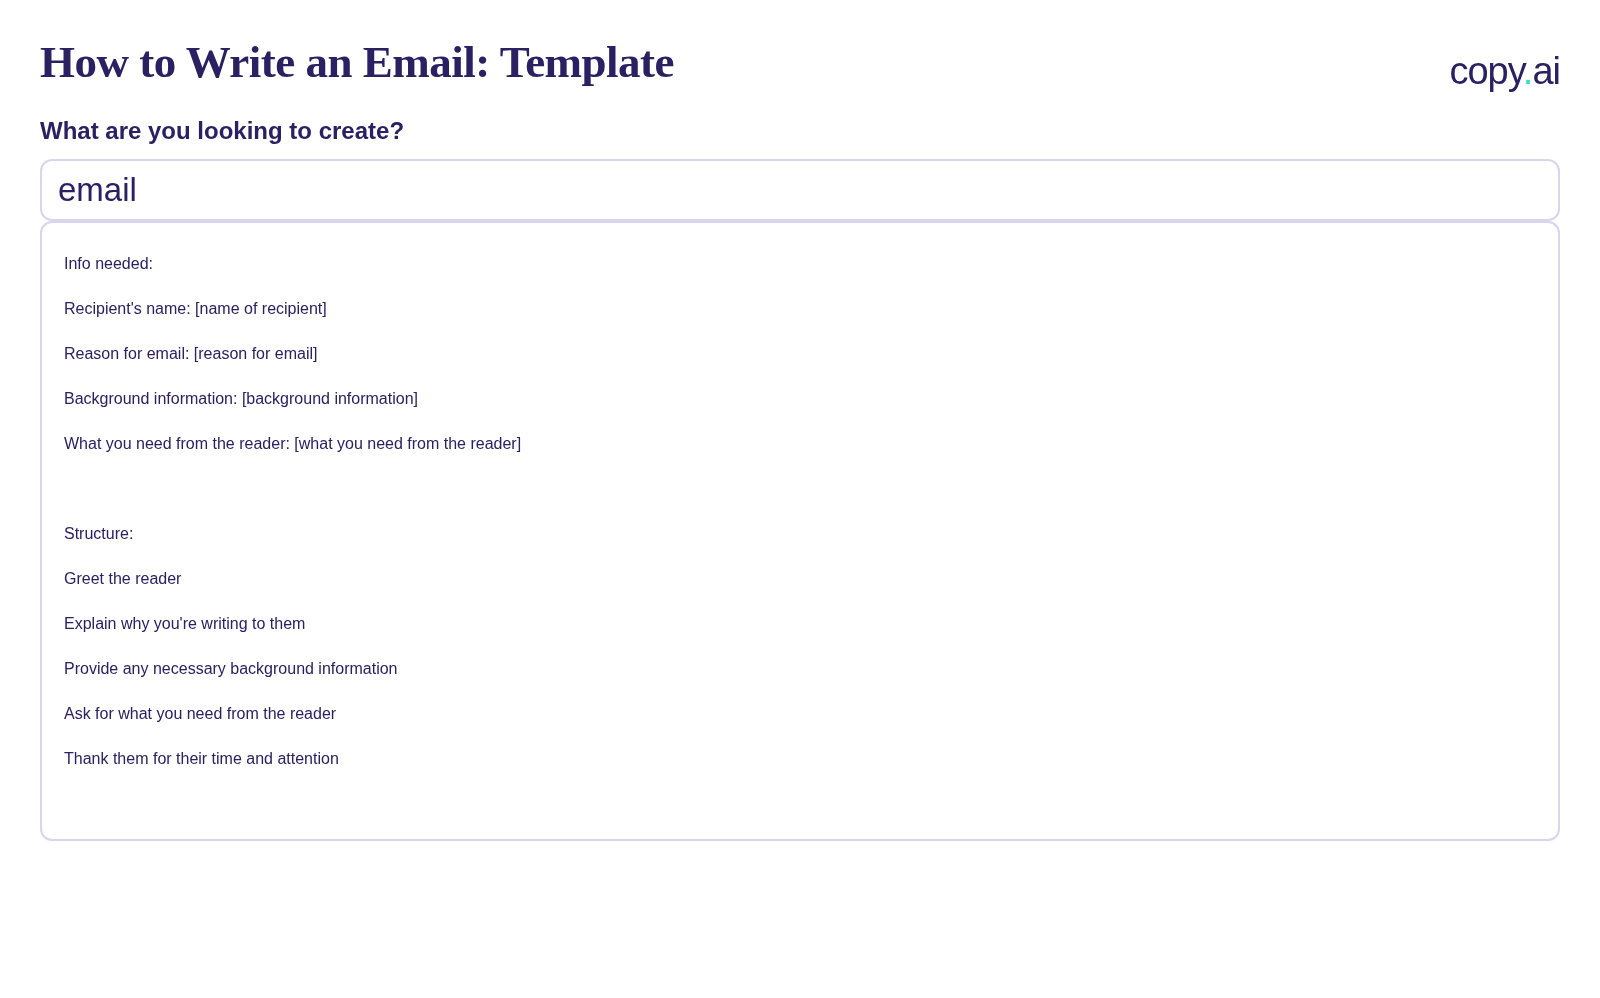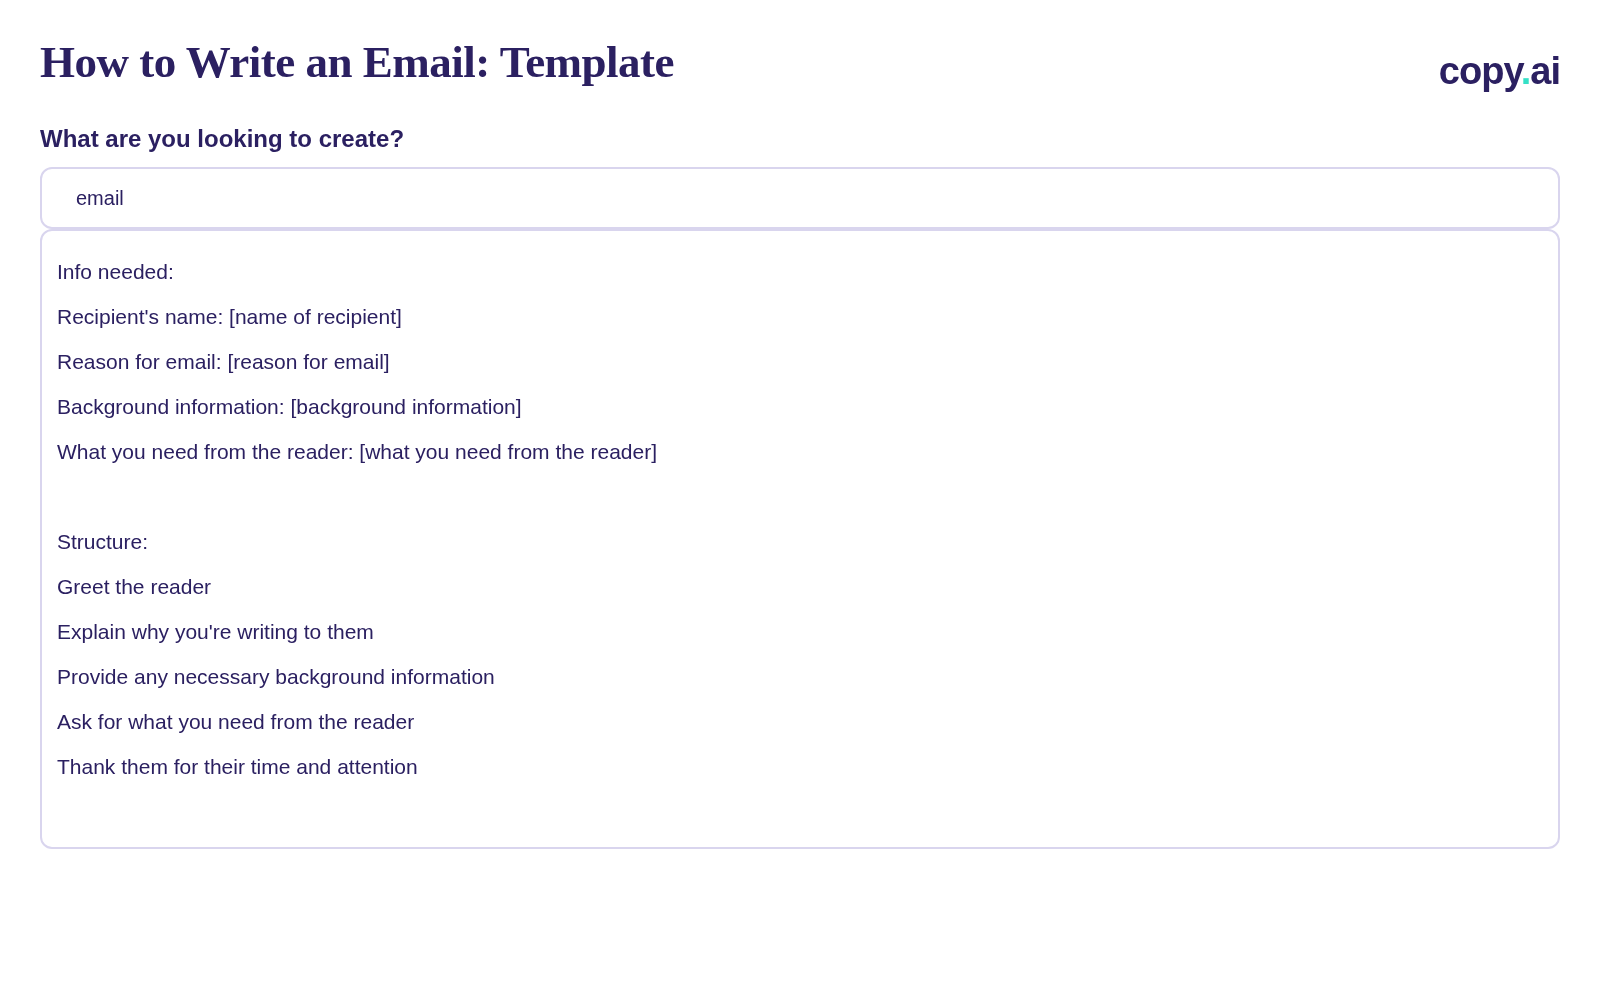--- a/index.html
+++ b/index.html
@@ -27,55 +27,55 @@
     font-size: 45px;
     font-weight: bold;
     color: #2b2061;
     letter-spacing: -0.5px;
     line-height: 1.1;
     margin: 0;
     font-family: Liberation Serif, serif;
   }
   .brand {
     font-size: 38px;
-    font-weight: bold;
+    font-weight: normal;
     color: #2b2061;
     letter-spacing: -1px;
     margin-top: 12px;
     white-space: nowrap;
   }
   .brand .dot { color: #35e0c6; }
   .field-label {
     font-size: 24px;
     font-weight: bold;
     color: #2b2061;
-    margin-top: 32px;
+    margin-top: 24px;
     margin-bottom: 14px;
   }
   .text-input {
     width: 100%;
     height: 62px;
     border: 2px solid #d9d5ee;
     border-radius: 12px;
     background: #ffffff;
-    padding: 0 34px;
-    font-size: 20px;
+    padding: 0 16px;
+    font-size: 33px;
     color: #2b2061;
     font-family: "Liberation Sans", sans-serif;
     outline: none;
   }
   .text-input::placeholder { color: #9a95bb; }
   .textarea-box {
     width: 100%;
     height: 620px;
     border: 2px solid #d9d5ee;
     border-radius: 12px;
     background: #ffffff;
-    padding: 18px 15px;
-    font-size: 21px;
+    padding: 18px 22px;
+    font-size: 16px;
     line-height: 45px;
     color: #2b2061;
     font-family: "Liberation Sans", sans-serif;
     resize: none;
     outline: none;
     overflow: auto;
     white-space: pre-wrap;
   }
   .label-block { margin-top: 28px; }
 </style>

